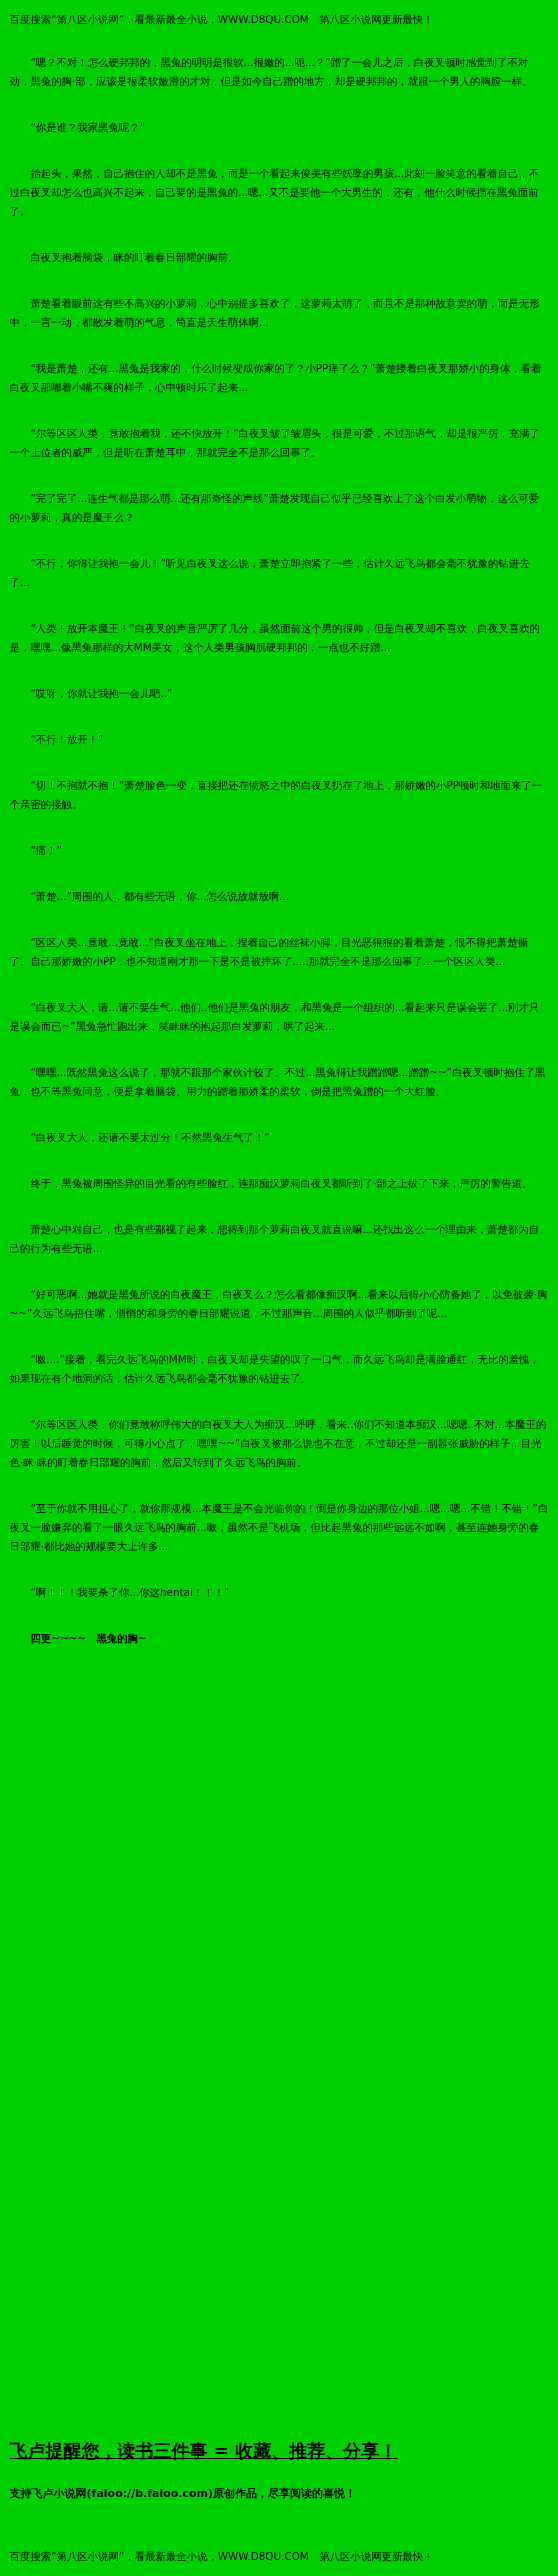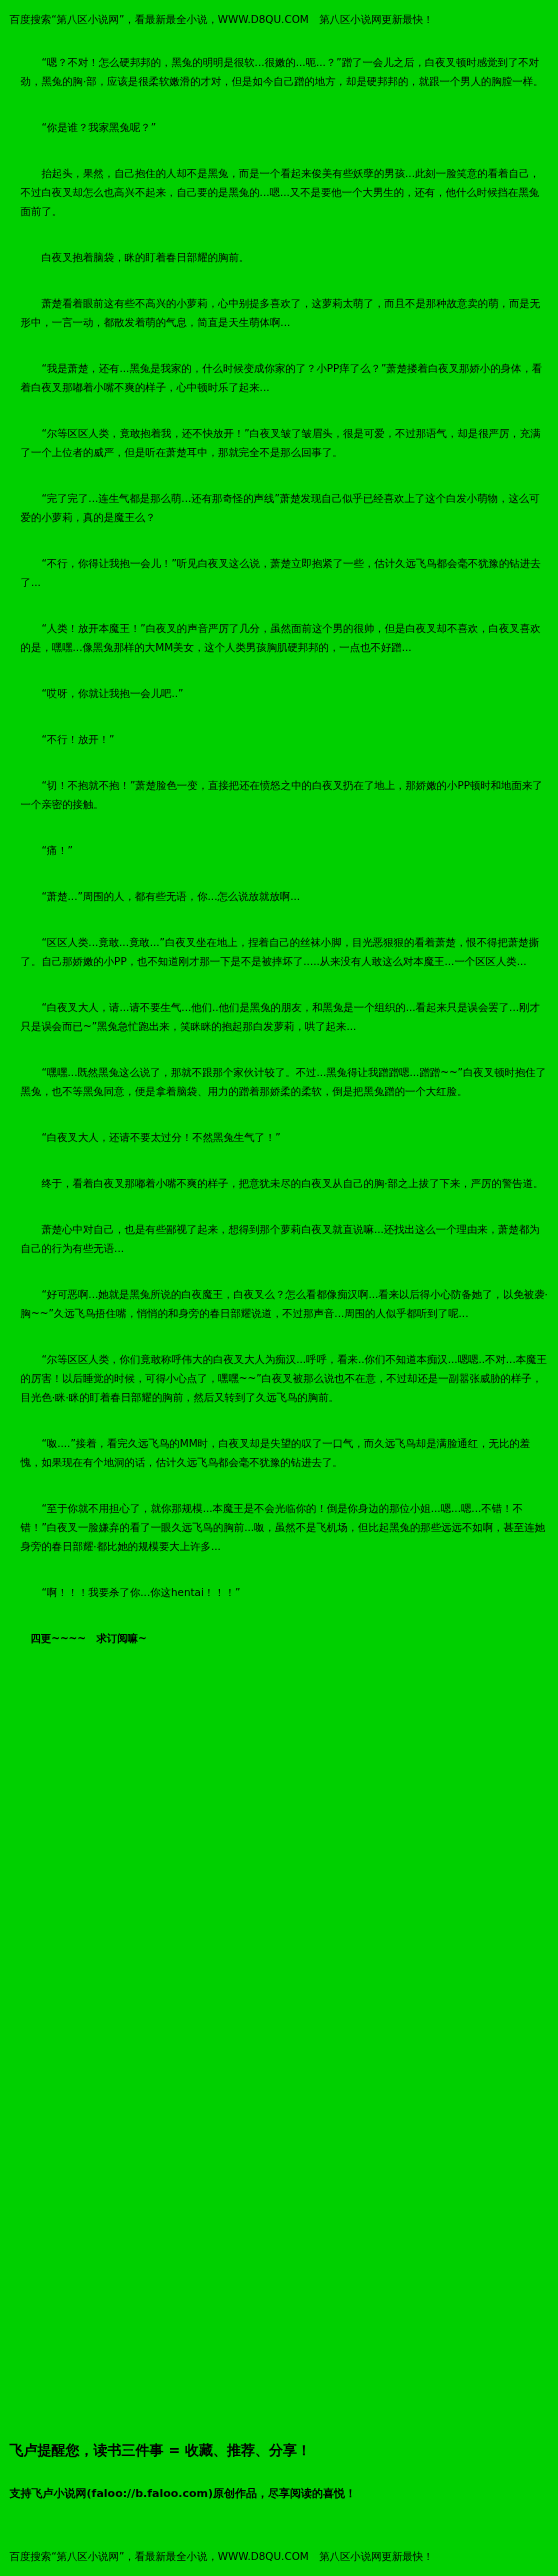--- a/index.html
+++ b/index.html
@@ -18,38 +18,39 @@
     padding: 9.6px 9.6px 0 9.6px;
     font-size: 10.4px;
     line-height: 19px;
     word-break: break-all;
   }
   .header-line {
     margin: 0 0 24px 0;
     text-indent: 0;
   }
   p.para {
-    margin: 0 0 27px 11px;
+    margin: 0 0 27px 0;
     text-indent: 2em;
   }
   p.update-note {
     margin: 4.8px 0 0 0;
     text-indent: 2em;
     font-weight: bold;
   }
   .footer {
     margin-top: auto;
     padding: 0 9.6px 11px 9.6px;
     line-height: 17.5px;
     word-break: break-all;
   }
   .reminder-line {
-    font-size: 14px;
+    font-size: 18px;
     font-weight: bold;
     margin: 0 0 25.5px 0;
+    text-decoration: underline;
   }
   .support-line {
     font-size: 11px;
     font-weight: bold;
     margin: 0 0 45px 0;
   }
   .footer-header-line {
     font-size: 10.4px;
     margin: 0;
   }
@@ -68,33 +69,33 @@
   <p class="para">“我是萧楚，还有...黑兔是我家的，什么时候变成你家的了？小PP痒了么？”萧楚搂着白夜叉那娇小的身体，看着白夜叉那嘟着小嘴不爽的样子，心中顿时乐了起来...</p>
   <p class="para">“尔等区区人类，竟敢抱着我，还不快放开！”白夜叉皱了皱眉头，很是可爱，不过那语气，却是很严厉，充满了一个上位者的威严，但是听在萧楚耳中，那就完全不是那么回事了。</p>
   <p class="para">“完了完了...连生气都是那么萌...还有那奇怪的声线”萧楚发现自己似乎已经喜欢上了这个白发小萌物，这么可爱的小萝莉，真的是魔王么？</p>
   <p class="para">“不行，你得让我抱一会儿！”听见白夜叉这么说，萧楚立即抱紧了一些，估计久远飞鸟都会毫不犹豫的钻进去了...</p>
   <p class="para">“人类！放开本魔王！”白夜叉的声音严厉了几分，虽然面前这个男的很帅，但是白夜叉却不喜欢，白夜叉喜欢的是，嘿嘿...像黑兔那样的大MM美女，这个人类男孩胸肌硬邦邦的，一点也不好蹭...</p>
   <p class="para">“哎呀，你就让我抱一会儿吧..”</p>
   <p class="para">“不行！放开！”</p>
   <p class="para">“切！不抱就不抱！”萧楚脸色一变，直接把还在愤怒之中的白夜叉扔在了地上，那娇嫩的小PP顿时和地面来了一个亲密的接触。</p>
   <p class="para">“痛！”</p>
   <p class="para">“萧楚...”周围的人，都有些无语，你...怎么说放就放啊...</p>
-  <p class="para">“区区人类...竟敢...竟敢...”白夜叉坐在地上，捏着自己的丝袜小脚，目光恶狠狠的看着萧楚，恨不得把萧楚撕了。自己那娇嫩的小PP，也不知道刚才那一下是不是被摔坏了.....从来没有人敢这么对本魔王...一个区区人类...</p>
+  <p class="para">“区区人类...竟敢...竟敢...”白夜叉坐在地上，捏着自己的丝袜小脚，目光恶狠狠的看着萧楚，恨不得把萧楚撕了。自己那娇嫩的小PP，也不知道刚才那一下是不是被摔坏了.....那就完全不是那么回事了...一个区区人类...</p>
   <p class="para">“白夜叉大人，请...请不要生气...他们..他们是黑兔的朋友，和黑兔是一个组织的...看起来只是误会罢了...刚才只是误会而已~”黑兔急忙跑出来，笑眯眯的抱起那白发萝莉，哄了起来...</p>
   <p class="para">“嘿嘿...既然黑兔这么说了，那就不跟那个家伙计较了。不过...黑兔得让我蹭蹭嗯...蹭蹭~~”白夜叉顿时抱住了黑兔，也不等黑兔同意，便是拿着脑袋、用力的蹭着那娇柔的柔软，倒是把黑兔蹭的一个大红脸。</p>
   <p class="para">“白夜叉大人，还请不要太过分！不然黑兔生气了！”</p>
-  <p class="para">终于，看着白夜叉那嘟着小嘴不爽的样子，把意犹未尽的白夜叉从自己的胸·部之上拔了下来，严厉的警告道。</p>
+  <p class="para">终于，黑兔被周围怪异的目光看的有些脸红，连那痴汉萝莉白夜叉都听到了·部之上拔了下来，严厉的警告道。</p>
   <p class="para">萧楚心中对自己，也是有些鄙视了起来，想得到那个萝莉白夜叉就直说嘛...还找出这么一个理由来，萧楚都为自己的行为有些无语...</p>
   <p class="para">“好可恶啊...她就是黑兔所说的白夜魔王，白夜叉么？怎么看都像痴汉啊...看来以后得小心防备她了，以免被袭·胸~~”久远飞鸟捂住嘴，悄悄的和身旁的春日部耀说道，不过那声音...周围的人似乎都听到了呢...</p>
+  <p class="para">“呶....”接着，看完久远飞鸟的MM时，白夜叉却是失望的叹了一口气，而久远飞鸟却是满脸通红，无比的羞愧，如果现在有个地洞的话，估计久远飞鸟都会毫不犹豫的钻进去了。</p>
   <p class="para">“尔等区区人类，你们竟敢称呼伟大的白夜叉大人为痴汉...呼呼，看来..你们不知道本痴汉...嗯嗯..不对...本魔王的厉害！以后睡觉的时候，可得小心点了，嘿嘿~~”白夜叉被那么说也不在意，不过却还是一副嚣张威胁的样子，目光色·眯·眯的盯着春日部耀的胸前，然后又转到了久远飞鸟的胸前。</p>
-  <p class="para">“呶....”接着，看完久远飞鸟的MM时，白夜叉却是失望的叹了一口气，而久远飞鸟却是满脸通红，无比的羞愧，如果现在有个地洞的话，估计久远飞鸟都会毫不犹豫的钻进去了。</p>
   <p class="para">“至于你就不用担心了，就你那规模...本魔王是不会光临你的！倒是你身边的那位小姐...嗯...嗯...不错！不错！”白夜叉一脸嫌弃的看了一眼久远飞鸟的胸前...呶，虽然不是飞机场，但比起黑兔的那些远远不如啊，甚至连她身旁的春日部耀·都比她的规模要大上许多...</p>
   <p class="para">“啊！！！我要杀了你...你这hentai！！！”</p>
 
-  <p class="update-note">四更~~~~　求订阅嘛~</p>
+  <p class="update-note">四更~~~~　黑兔的胸~</p>
 </div>
 
 <div class="footer">
   <p class="reminder-line">飞卢提醒您，读书三件事 = 收藏、推荐、分享！</p>
   <p class="support-line">支持飞卢小说网(faloo://b.faloo.com)原创作品，尽享阅读的喜悦！</p>
   <p class="footer-header-line">百度搜索“第八区小说网”，看最新最全小说，WWW.D8QU.COM　第八区小说网更新最快！</p>
 </div>
 
 
 </body></html>

